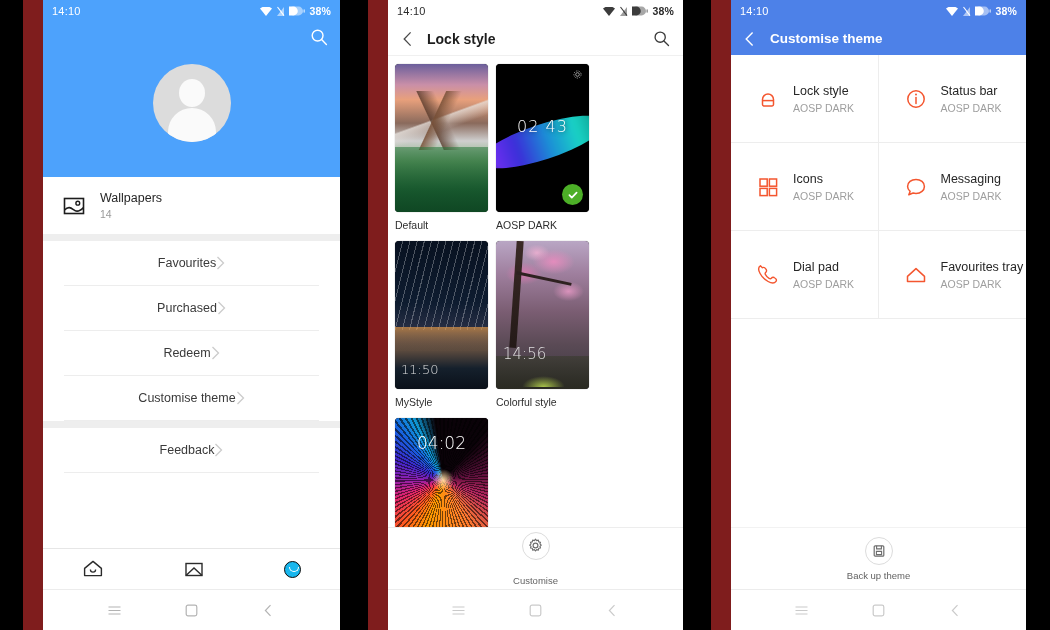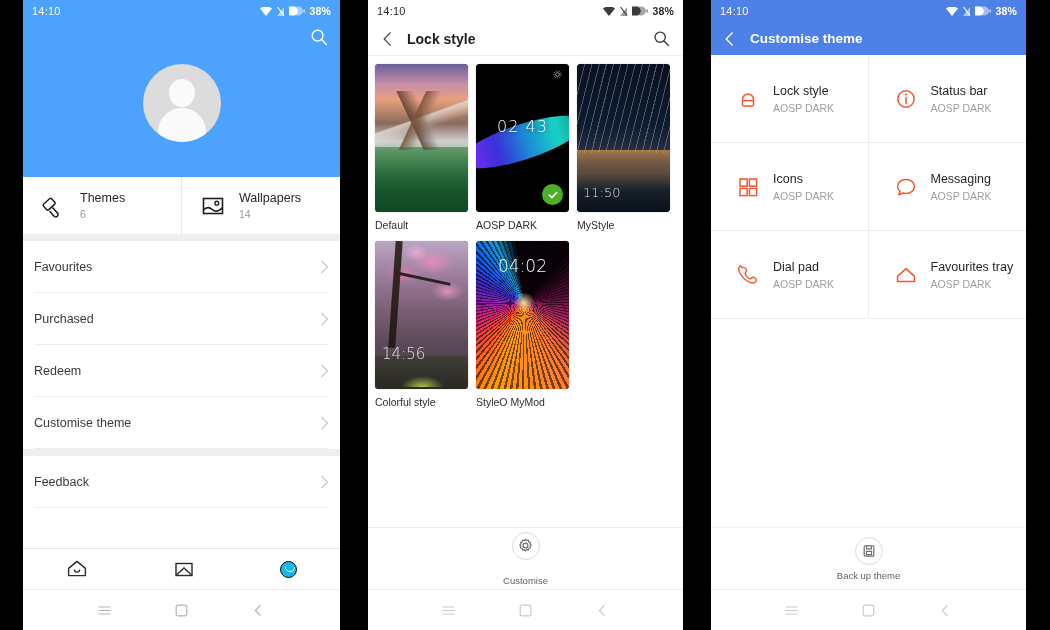--- a/index.html
+++ b/index.html
@@ -7,21 +7,21 @@
     width: 1050px; height: 630px;
     background: #000;
     font-family: "Liberation Sans", sans-serif;
     overflow: hidden;
   }
   .stage { position: relative; width: 1050px; height: 630px; background: #000; }
 
   .phone {
     position: absolute; top: 0; height: 630px;
     background: #7f1d1d; overflow: hidden;
-    display: flex; flex-direction: column;
+    display: flex; flex-direction: column; padding-left: 20px;
   }
   #phone1 { left: 23px; width: 317px; }
   #phone2 { left: 368px; width: 315px; }
   #phone3 { left: 711px; width: 315px; }
 
   
   .statusbar {
     height: 22px; flex: 0 0 22px;
     display: flex; align-items: center; justify-content: space-between;
     padding: 0 9px; font-size: 11px; letter-spacing: .2px;
@@ -66,22 +66,22 @@
     padding-left: 18px; cursor: pointer;
   }
   .quick-cell + .quick-cell { border-left: 1px solid #e8e8e8; }
   .quick-txt { display: flex; flex-direction: column; gap: 3px; }
   .quick-title { font-size: 12.5px; color: #262626; }
   .quick-count { font-size: 10.5px; color: #9a9a9a; }
 
   .p1-list { background: #fff; }
   .p1-list.group2 { border-top: 7px solid #eeeeee; }
   .row {
-    height: 52px; display: flex; align-items: center; justify-content: space-between;
-    margin: 0 11px; border-bottom: 1px solid #ededed;
+    height: 45px; display: flex; align-items: center; justify-content: center;
+    margin: 0 21px; border-bottom: 1px solid #ededed;
     font-size: 12.5px; color: #3a3a3a; cursor: pointer;
   }
   .row:last-child { border-bottom: 1px solid #ededed; }
   .chev { width: 9px; height: 14px; opacity: .45; }
 
   .p1-spacer { flex: 1 1 auto; background: #fff; }
 
   .p1-tabbar {
     height: 41px; flex: 0 0 41px; background: #fff;
     border-top: 1px solid #e6e6e6;
@@ -307,30 +307,20 @@
         <circle cx="7.6" cy="7.6" r="5.4" stroke="#ffffff" stroke-width="1.4" fill="none"></circle>
         <path d="M11.6 11.6 L16.4 16.4" stroke="#ffffff" stroke-width="1.4" stroke-linecap="round"></path>
       </svg>
       <div class="avatar">
         <div class="head"></div>
         <div class="body"></div>
       </div>
     </div>
 
     <div class="p1-quick">
-      <div class="quick-cell">
-        <svg width="26" height="26" viewBox="0 0 26 26">
-          <rect x="2.5" y="7.5" width="11" height="7.5" rx="1.6" transform="rotate(-42 8 11)" stroke="#1d1d1d" stroke-width="1.5" fill="none"></rect>
-          <path d="M11.5 14.5 L16 19.5 a2.4 2.4 0 1 1 -3.4 3.2 L8.6 18" stroke="#1d1d1d" stroke-width="1.5" fill="none" stroke-linejoin="round"></path>
-        </svg>
-        <span class="quick-txt">
-          <span class="quick-title">Themes</span>
-          <span class="quick-count">6</span>
-        </span>
-      </div>
       <div class="quick-cell">
         <svg width="26" height="26" viewBox="0 0 26 26">
           <rect x="3.5" y="5.5" width="19" height="15" stroke="#1d1d1d" stroke-width="1.6" fill="none"></rect>
           <circle cx="16.8" cy="10.2" r="1.9" stroke="#1d1d1d" stroke-width="1.4" fill="none"></circle>
           <path d="M3.5 17 C8 12.4 10.6 15.6 14 17.6 C17 19.4 19.6 17.4 22.5 14.6" stroke="#1d1d1d" stroke-width="1.6" fill="none"></path>
         </svg>
         <span class="quick-txt">
           <span class="quick-title">Wallpapers</span>
           <span class="quick-count">14</span>
         </span>

